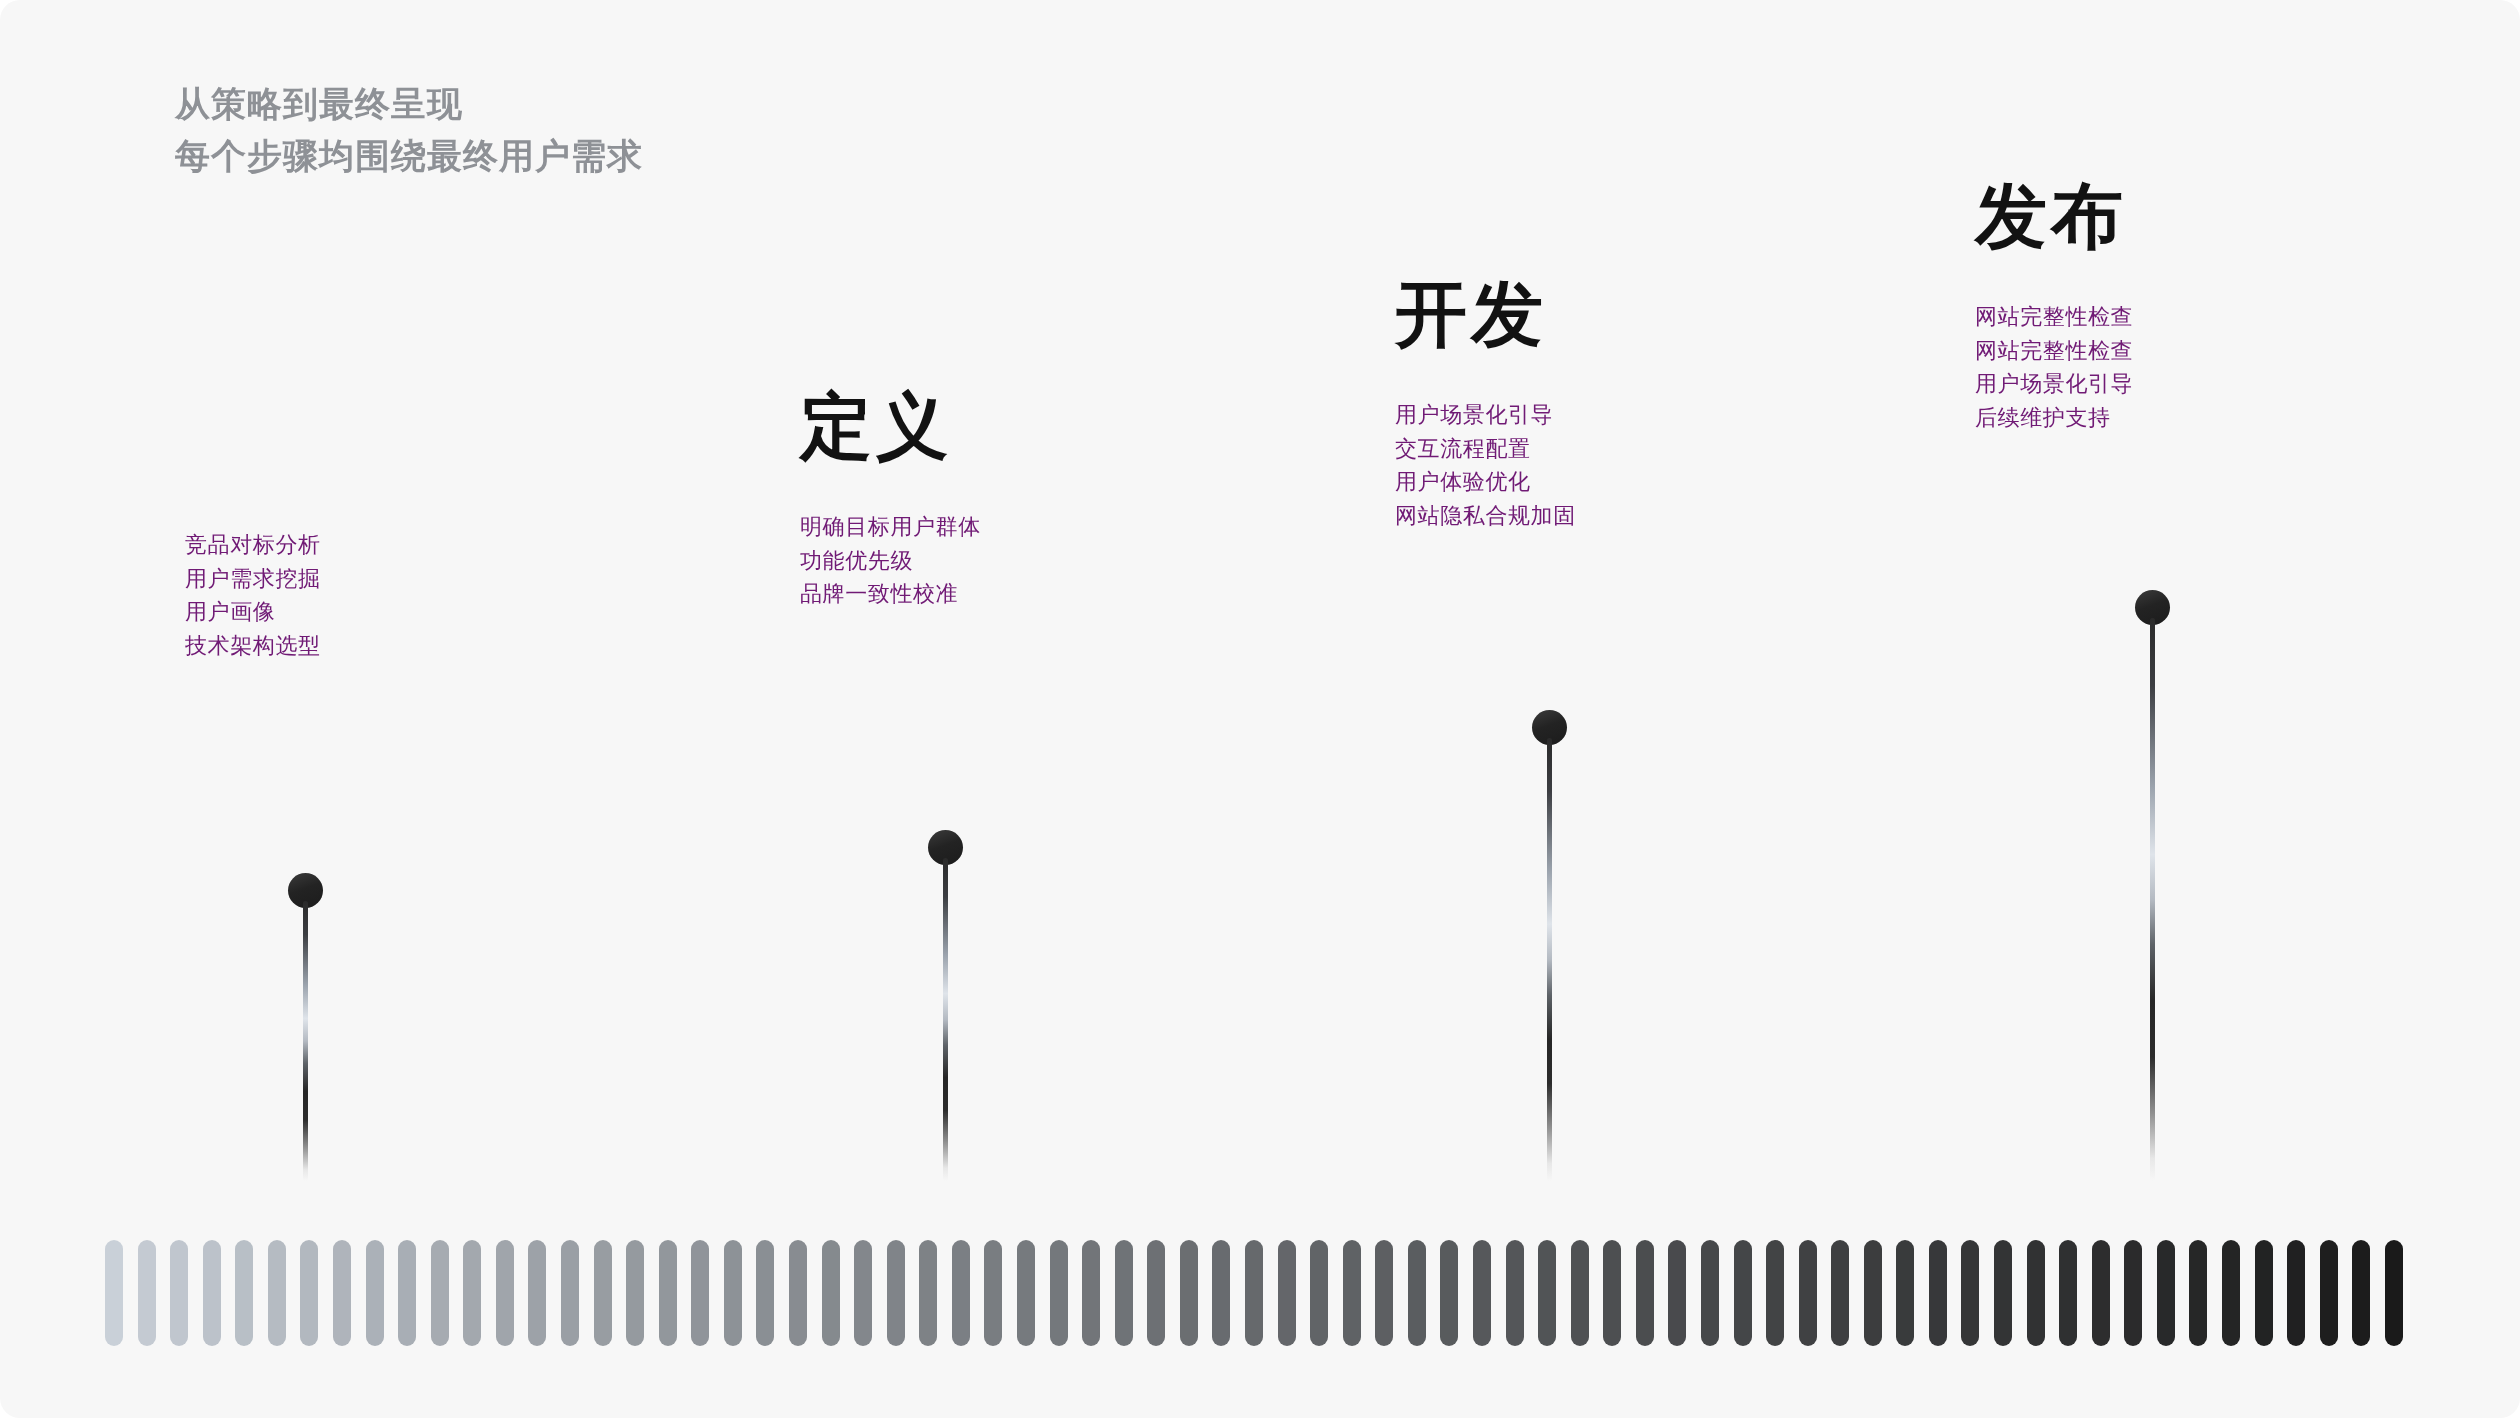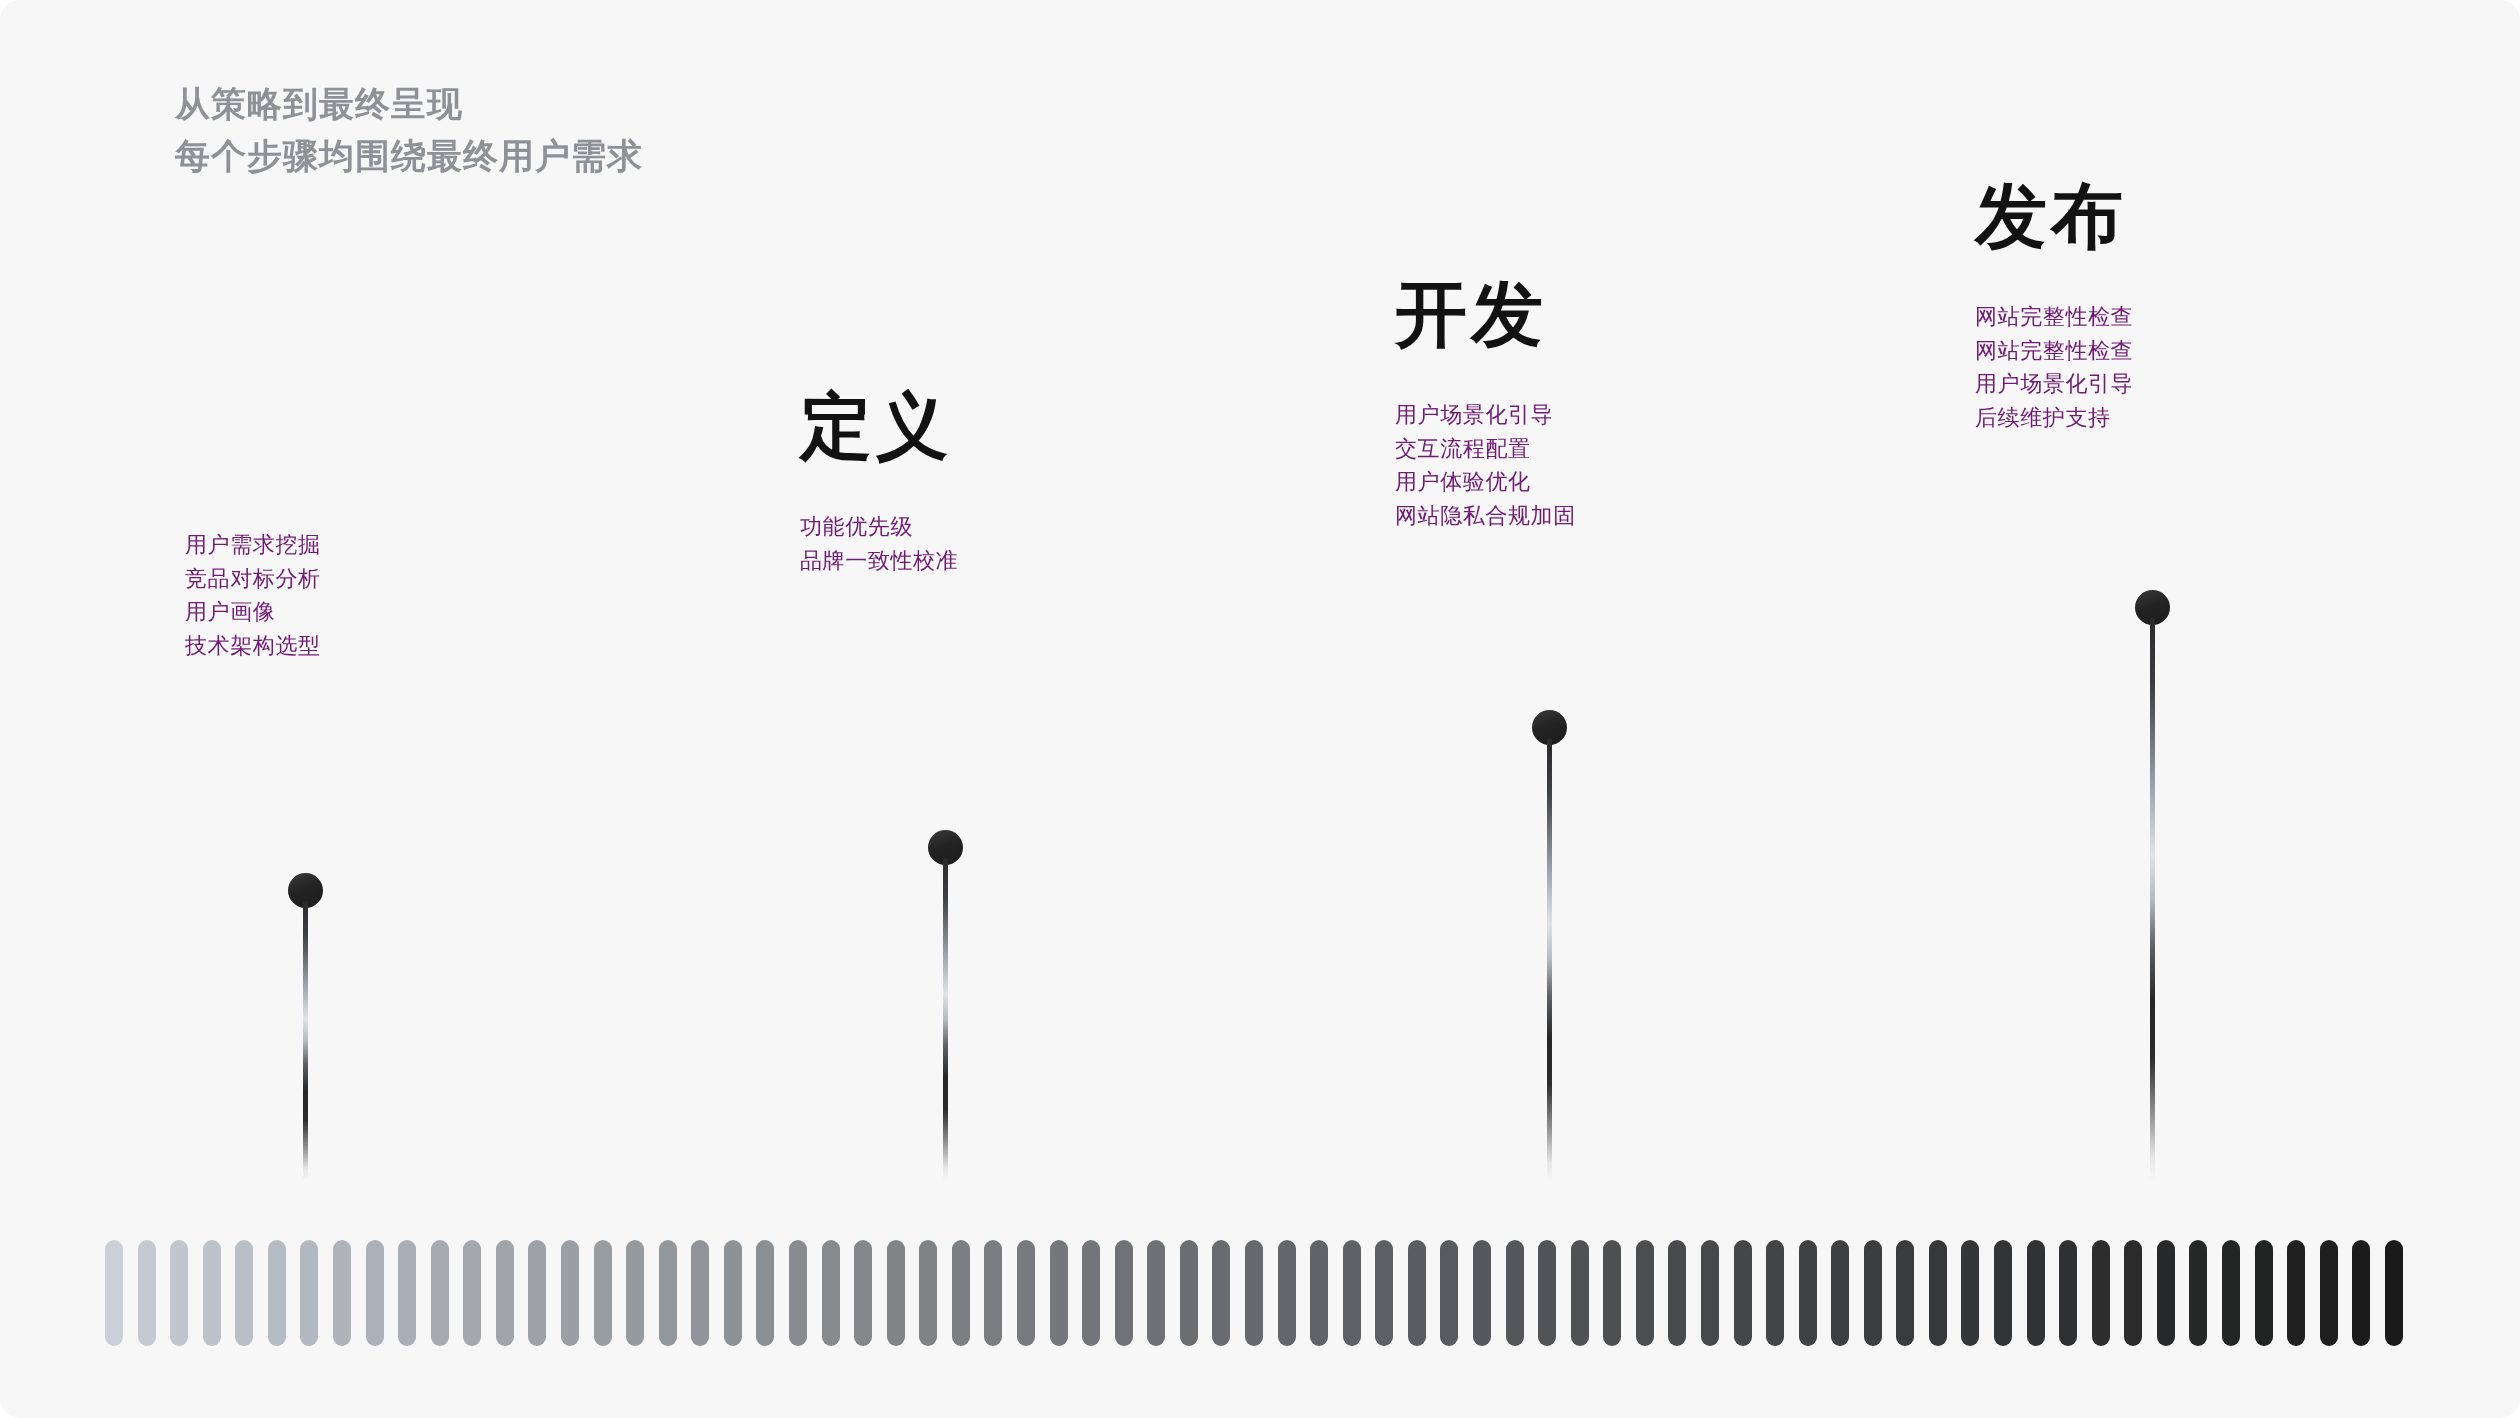--- a/index.html
+++ b/index.html
@@ -129,29 +129,30 @@
 <div id="canvas">
 
   <div id="header">
     <div class="header-line">从策略到最终呈现</div>
     <div class="header-line">每个步骤均围绕最终用户需求</div>
   </div>
 
   <div id="stages-layer">
       <div class="stage" style="left: 185px; top: 490px;">
         <ul class="stage-items">
+          <li class="stage-item">竞品对标分析</li>
           <li class="stage-item">用户需求挖掘</li>
-          <li class="stage-item">竞品对标分析</li>
           <li class="stage-item">用户画像</li>
           <li class="stage-item">技术架构选型</li>
         </ul>
       </div>
       <div class="stage" style="left: 800px; top: 380px;">
         <div class="stage-title">定义</div>
         <ul class="stage-items">
+          <li class="stage-item">明确目标用户群体</li>
           <li class="stage-item">功能优先级</li>
           <li class="stage-item">品牌一致性校准</li>
         </ul>
       </div>
       <div class="stage" style="left: 1395px; top: 268px;">
         <div class="stage-title">开发</div>
         <ul class="stage-items">
           <li class="stage-item">用户场景化引导</li>
           <li class="stage-item">交互流程配置</li>
           <li class="stage-item">用户体验优化</li>

